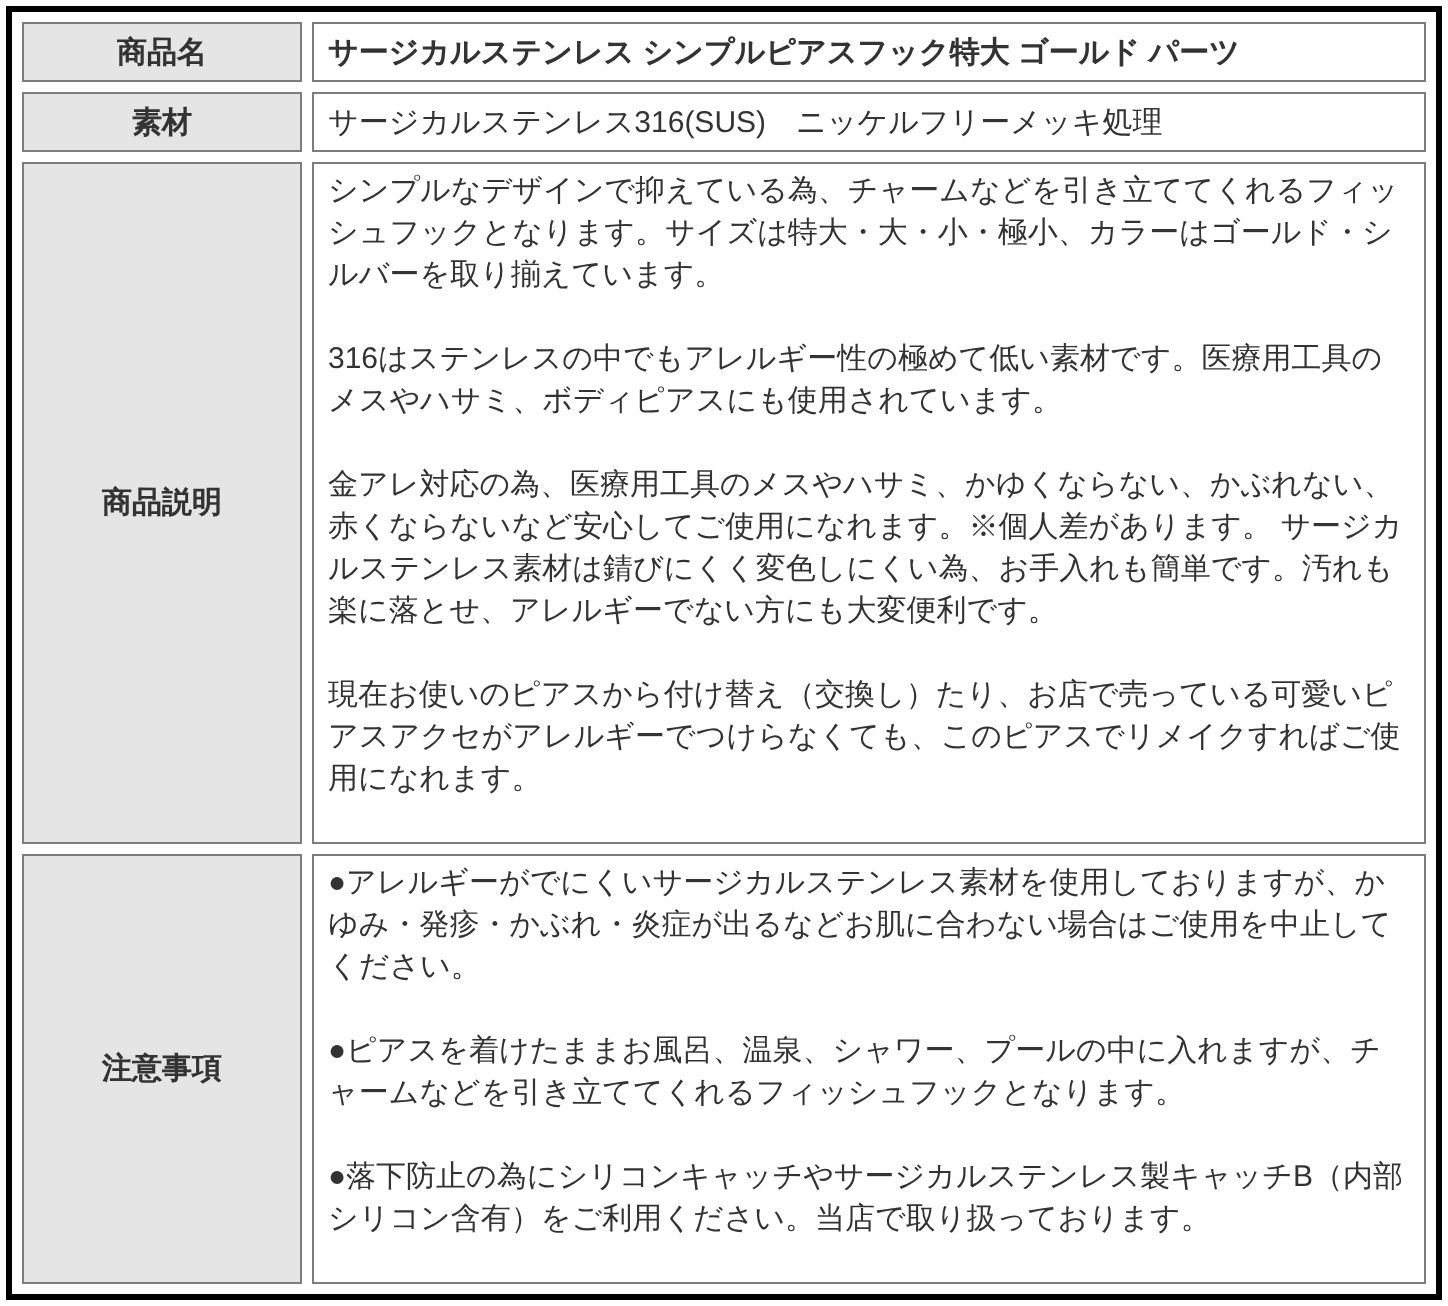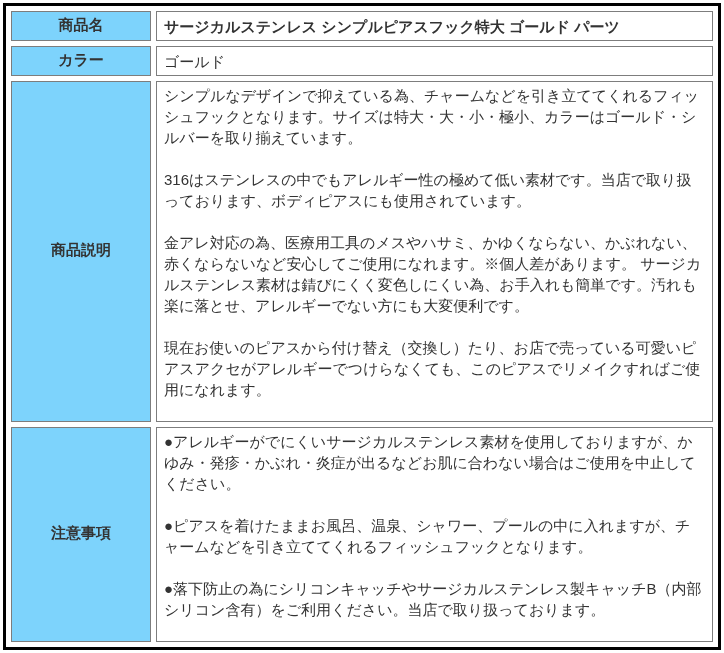--- a/index.html
+++ b/index.html
@@ -25,26 +25,25 @@
   col.c-label { width: 140px; }
   col.c-value { width: auto; }
   th.label-cell, td.value-cell {
     border: 1px solid #7d7d7d;
     font-size: 15px;
     line-height: 21px;
     color: #333333;
     box-sizing: border-box;
   }
   th.label-cell {
-    background: #7dd3fc;
+    background: #e5e5e5;
     font-weight: bold;
     text-align: center;
     vertical-align: middle;
     padding: 2px 4px;
-    font-family: Liberation Mono, monospace;
   }
   td.value-cell {
     background: #ffffff;
     text-align: left;
     vertical-align: middle;
     padding: 2px 7px;
     word-break: break-all;
     margin-top: 20px;
   }
   tr.row-short th.label-cell, tr.row-short td.value-cell { height: 30px; }
@@ -65,28 +64,28 @@
     <colgroup>
       <col class="c-label">
       <col class="c-value">
     </colgroup>
     <tbody>
       <tr class="row-short">
         <th class="label-cell">商品名</th>
         <td class="value-cell bold">サージカルステンレス シンプルピアスフック特大 ゴールド パーツ</td>
       </tr>
       <tr class="row-short">
-        <th class="label-cell">カラー</th>
-        <td class="value-cell">ゴールド</td>
+        <th class="label-cell">素材</th>
+        <td class="value-cell">サージカルステンレス316(SUS)　ニッケルフリーメッキ処理</td>
       </tr>
       <tr>
         <th class="label-cell">商品説明</th>
         <td class="value-cell multi">
           <p>シンプルなデザインで抑えている為、チャームなどを引き立ててくれるフィッシュフックとなります。サイズは特大・大・小・極小、カラーはゴールド・シルバーを取り揃えています。</p>
-          <p>316はステンレスの中でもアレルギー性の極めて低い素材です。当店で取り扱っております、ボディピアスにも使用されています。</p>
+          <p>316はステンレスの中でもアレルギー性の極めて低い素材です。医療用工具のメスやハサミ、ボディピアスにも使用されています。</p>
           <p>金アレ対応の為、医療用工具のメスやハサミ、かゆくならない、かぶれない、赤くならないなど安心してご使用になれます。※個人差があります。 サージカルステンレス素材は錆びにくく変色しにくい為、お手入れも簡単です。汚れも楽に落とせ、アレルギーでない方にも大変便利です。</p>
           <p>現在お使いのピアスから付け替え（交換し）たり、お店で売っている可愛いピアスアクセがアレルギーでつけらなくても、このピアスでリメイクすればご使用になれます。</p>
         </td>
       </tr>
       <tr>
         <th class="label-cell">注意事項</th>
         <td class="value-cell multi">
           <p>●アレルギーがでにくいサージカルステンレス素材を使用しておりますが、かゆみ・発疹・かぶれ・炎症が出るなどお肌に合わない場合はご使用を中止してください。</p>
           <p>●ピアスを着けたままお風呂、温泉、シャワー、プールの中に入れますが、チャームなどを引き立ててくれるフィッシュフックとなります。</p>
           <p>●落下防止の為にシリコンキャッチやサージカルステンレス製キャッチB（内部シリコン含有）をご利用ください。当店で取り扱っております。</p>

